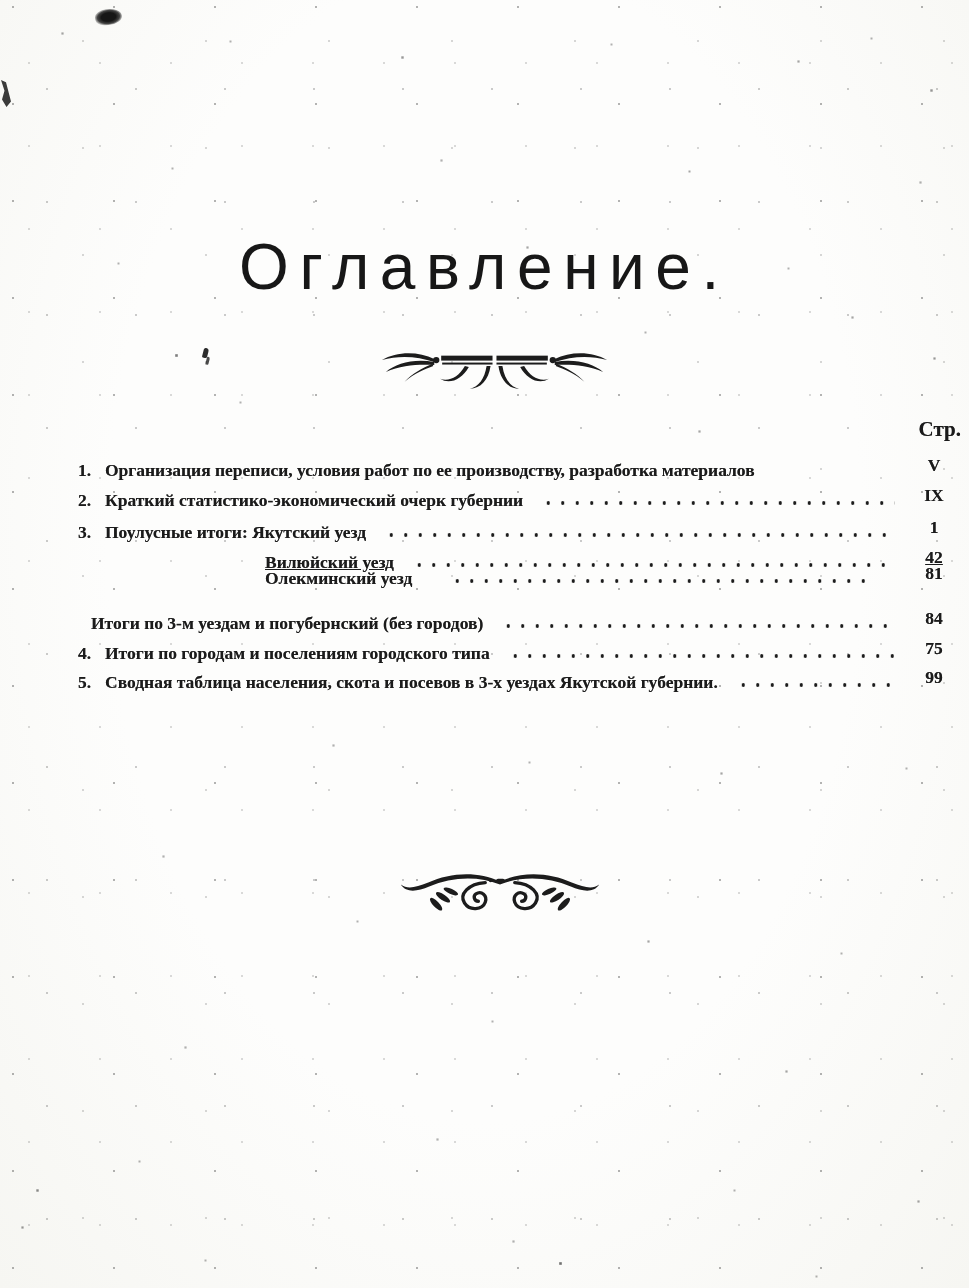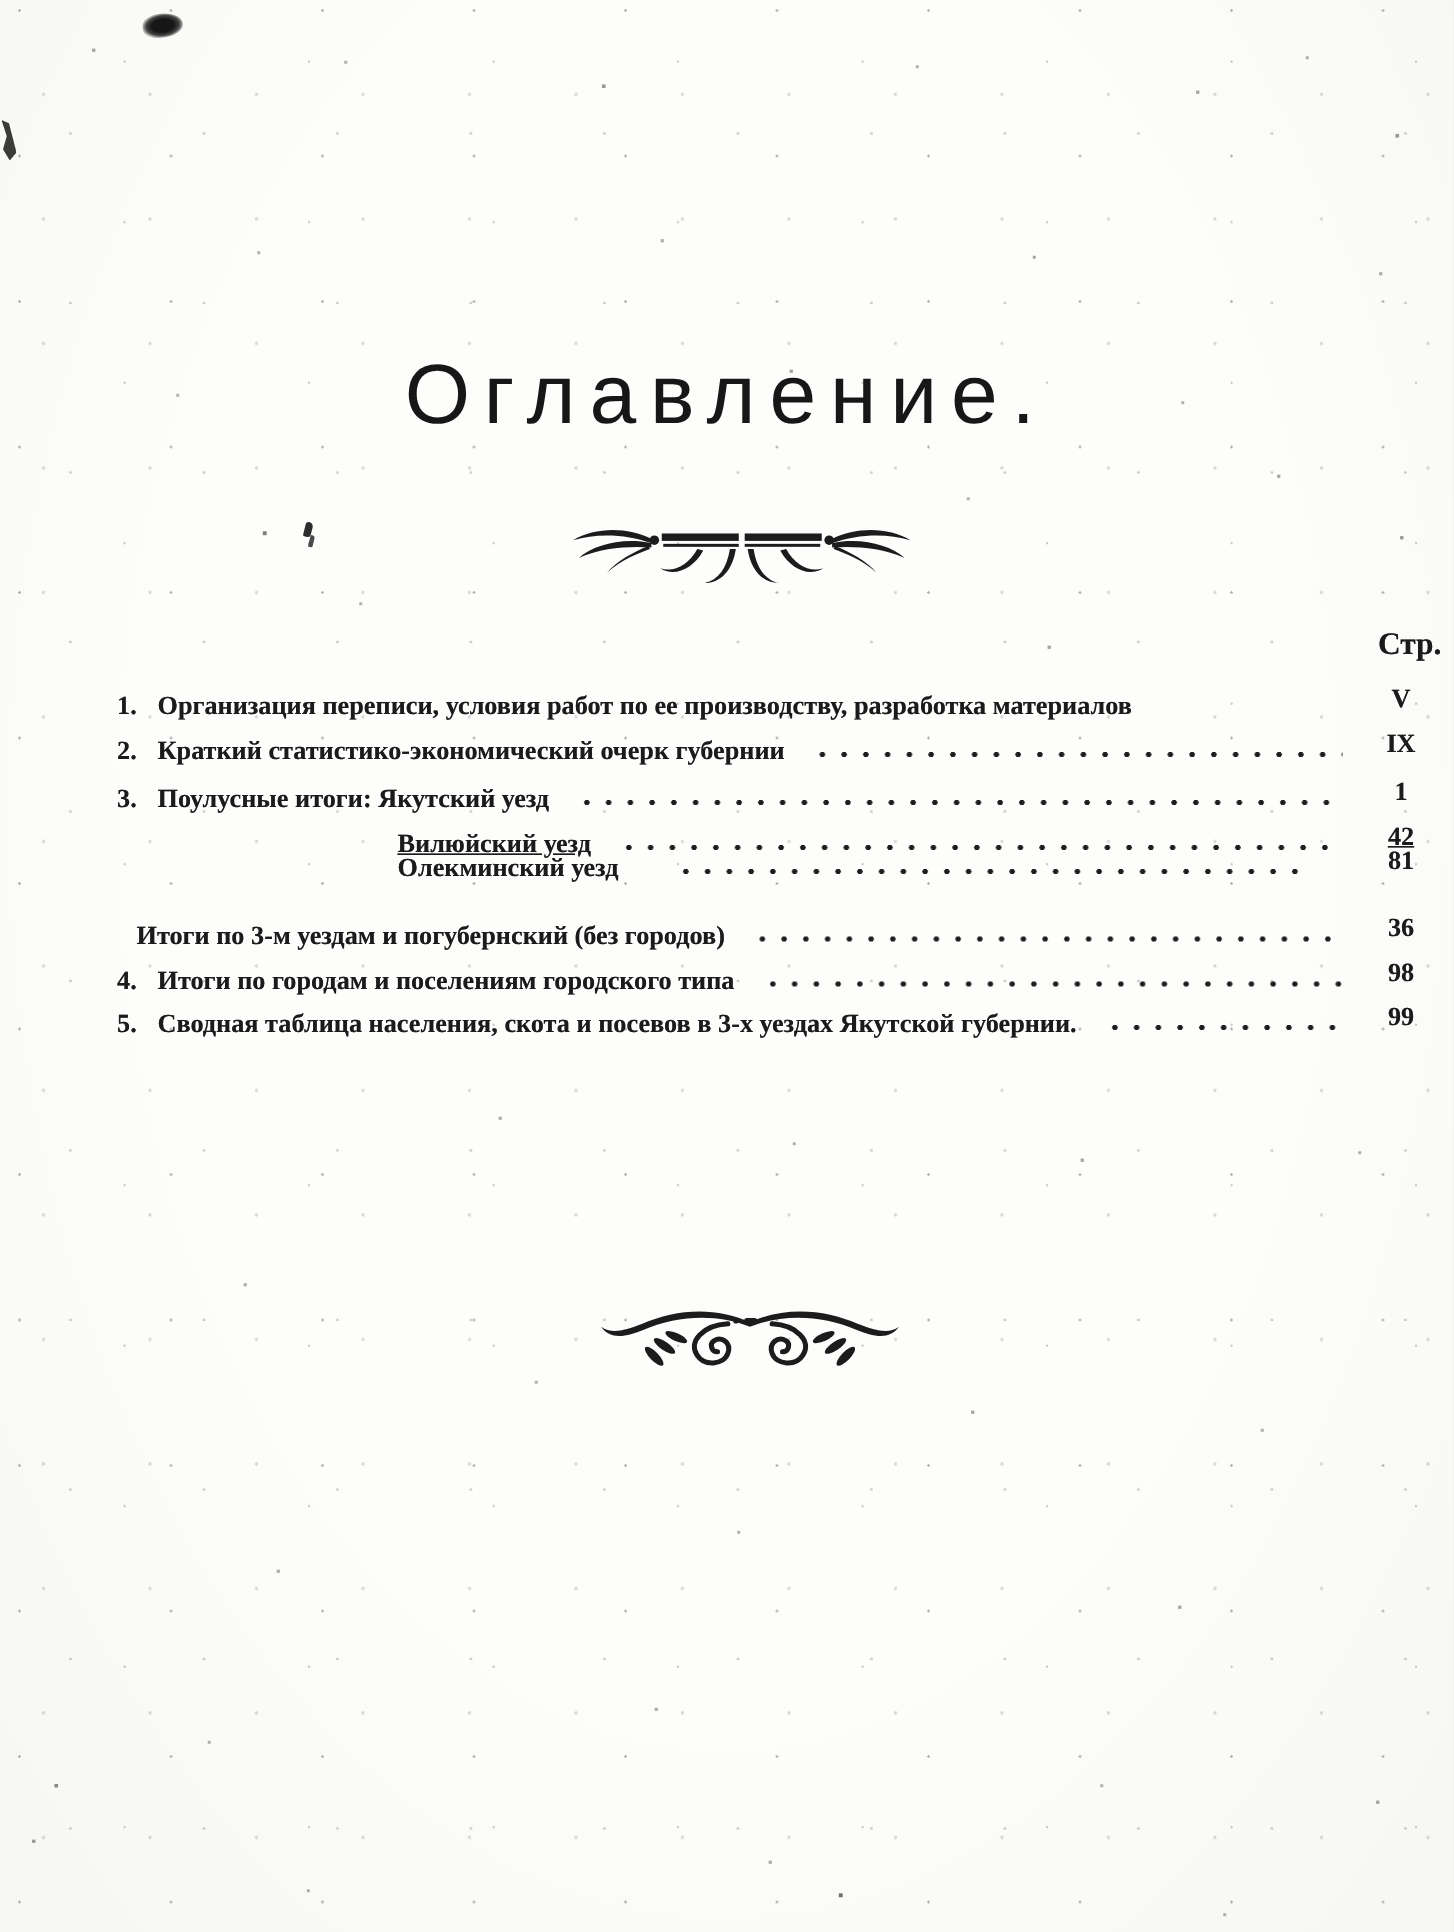--- a/index.html
+++ b/index.html
@@ -63,21 +63,21 @@
     position:absolute;left:203px;top:348px;width:5px;height:10px;
     background:#2c2c2c;border-radius:2px 3px 2px 1px;transform:rotate(14deg);
     box-shadow:4px 7px 0 -1px rgba(30,30,30,.8);
   }
   
   .title{
     position:absolute;left:0;right:0;top:230px;margin:0;
     text-align:center;
     font-family:"Liberation Sans", sans-serif;
     font-weight:400;
-    font-size:56px;
+    font-size:64px;
     letter-spacing:.165em;
     color:#171717;
   }
   
   .flourish{position:absolute;}
   .flourish svg{display:block;}
   .flourish-top{left:376px;top:342px;width:237px;height:52px;}
   .flourish-bottom{left:398px;top:858px;width:204px;height:57px;}
   
   .toc{
@@ -177,28 +177,28 @@
 
     <div class="row row-5 indent-2">
       <span class="label">Олекминский уезд</span>
       <span class="leader"></span>
       <span class="pagenum">81</span>
     </div>
 
     <div class="row row-6 indent-1">
       <span class="label">Итоги по 3-м уездам и погубернский (без городов)</span>
       <span class="leader"></span>
-      <span class="pagenum">36</span>
+      <span class="pagenum">84</span>
     </div>
 
     <div class="row row-7">
       <span class="num">4.</span>
       <span class="label">Итоги по городам и поселениям городского типа</span>
       <span class="leader"></span>
-      <span class="pagenum">98</span>
+      <span class="pagenum">75</span>
     </div>
 
     <div class="row row-8">
       <span class="num">5.</span>
       <span class="label">Сводная таблица населения, скота и посевов в 3-х уездах Якутской губернии.</span>
       <span class="leader"></span>
       <span class="pagenum">99</span>
     </div>
   </div>
 

